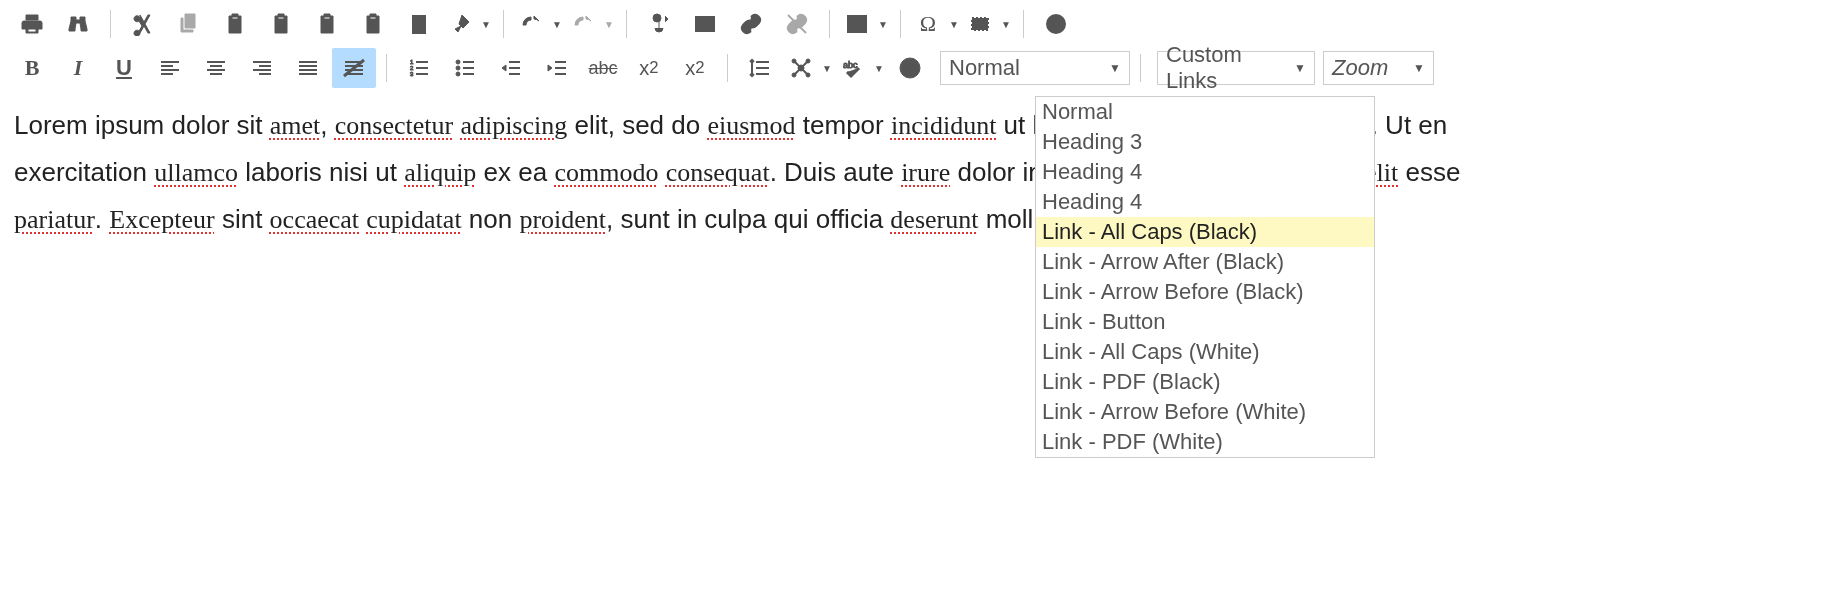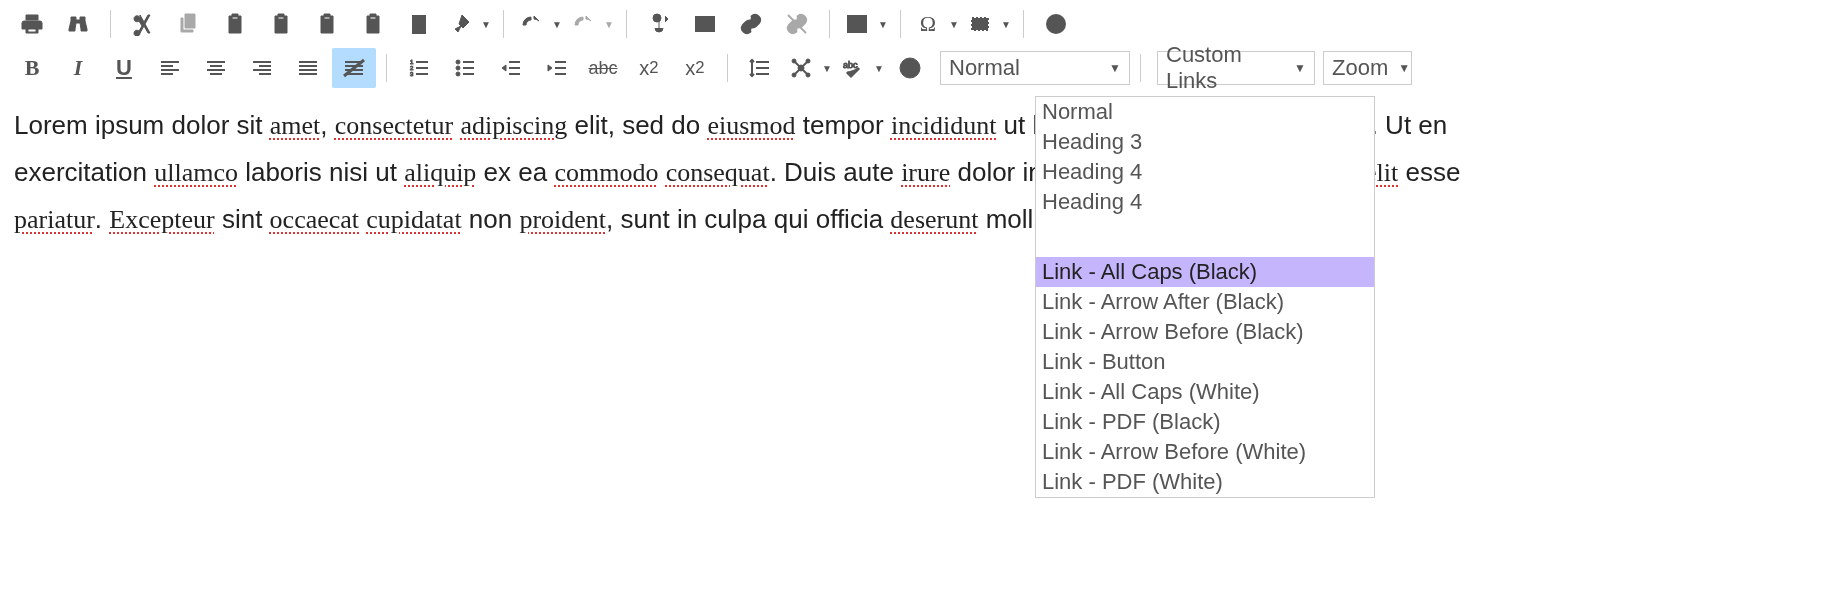--- a/index.html
+++ b/index.html
@@ -82,43 +82,42 @@
     position: relative;
   }
   .combo .label { margin-right: auto; }
   .combo .caret {
     font-size: 12px;
     color: #555;
     margin-left: 10px;
   }
   #combo-styles { width: 190px; }
   #combo-links { width: 158px; }
-  #combo-zoom { width: 89px; }
+  #combo-zoom { width: 111px; font-style: italic; }
   .dropdown {
     position: absolute;
     top: 96px;
     left: 1035px;
     width: 340px;
     border: 1px solid #ccc;
     background: #fff;
     z-index: 10;
     font-size: 22px;
   }
   .dropdown-item {
     padding: 0 6px;
     height: 30px;
     line-height: 30px;
     color: #555;
     cursor: pointer;
     white-space: nowrap;
   }
   .dropdown-item.hovered {
-    background: #c4b5fd;
+    background: #fef9c3;
     color: #222;
-    margin-top: 40px;
   }
   .editor {
     padding: 10px 14px;
     font-size: 26px;
     line-height: 46px;
     color: #222;
     white-space: nowrap;
     overflow: hidden;
   }
   .sp {

